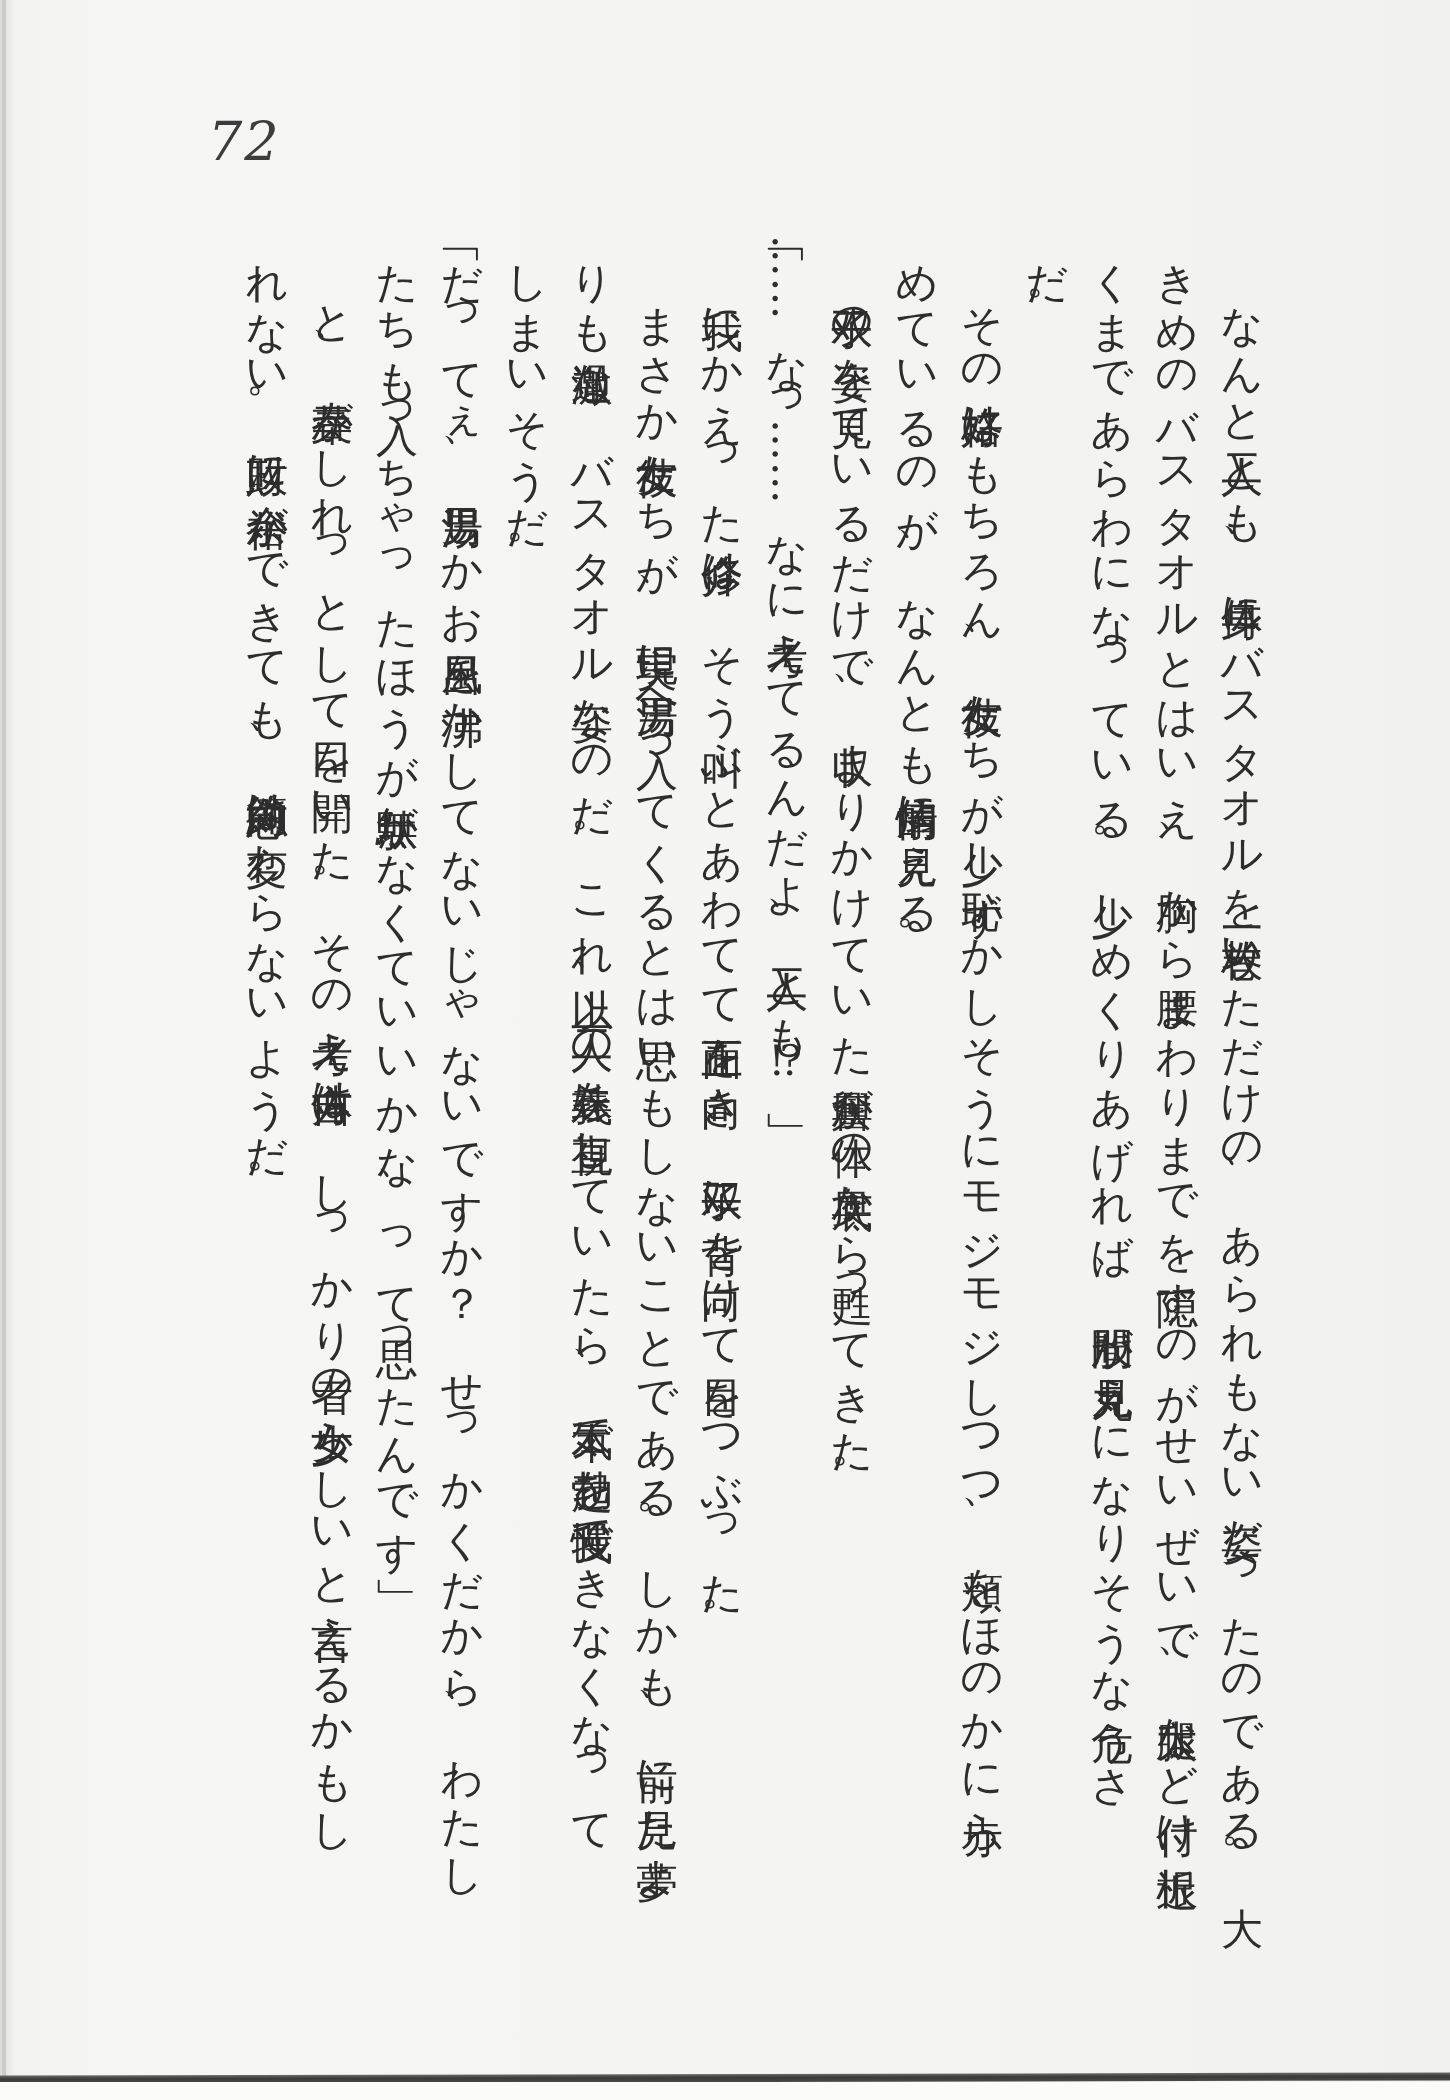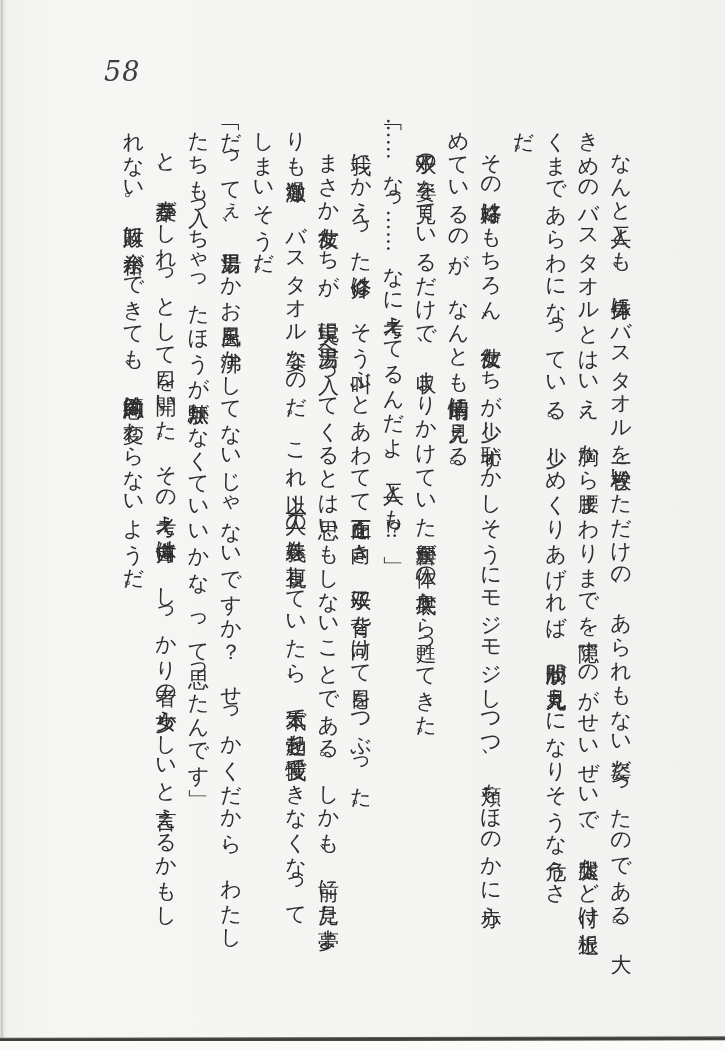--- a/index.html
+++ b/index.html
@@ -74,21 +74,21 @@
     background: #fbfbfa;
   }
 </style>
 </head>
 <body>
 
 <div class="page">
 
   <div class="edge-line-left"></div>
 
-  <div class="page-number">58</div>
+  <div class="page-number">72</div>
 
   <div class="text-block">
     <p>　なんと二人とも、身体にバスタオルを一枚巻いただけの、あられもない姿だったのである。大きめのバスタオルとはいえ、胸から腰まわりまでを隠すのがせいぜいで、太腿など付け根近くまであらわになっている。少しめくりあげれば、股間が丸見えになりそうな危うさだ。</p>
     <p>　その格好はもちろん、彼女たちが少し恥ずかしそうにモジモジしつつ、頬をほのかに赤らめているのが、なんとも扇情的に見える。</p>
     <p>　双子の姿を見ているだけで、収まりかけていた興奮が体の奥底から甦ってきた。</p>
     <p>「……なっ……なに考えてるんだよ、二人とも⁉」</p>
     <p>　我にかえった修介は、そう叫ぶとあわてて正面を向き、双子に背を向けて目をつぶった。</p>
     <p>　まさか彼女たちが、現実に男湯へ入ってくるとは思いもしないことである。しかも、前に見た夢よりも過激な、バスタオル姿なのだ。これ以上、二人の義妹を直視していたら、本気で勃起を我慢できなくなってしまいそうだ。</p>
     <p>「だってぇ、男湯しかお風呂を沸かしてないじゃないですか？　せっかくだから、わたしたちも入っちゃったほうが無駄がなくていいかな、って思ったんです」</p>
     <p>　と、春菜がしれっとして口を開いた。その考え方自体は、しっかり者の少女らしいと言えるかもしれない。財政に余裕ができても、節約志向は変わらないようだ。</p>

